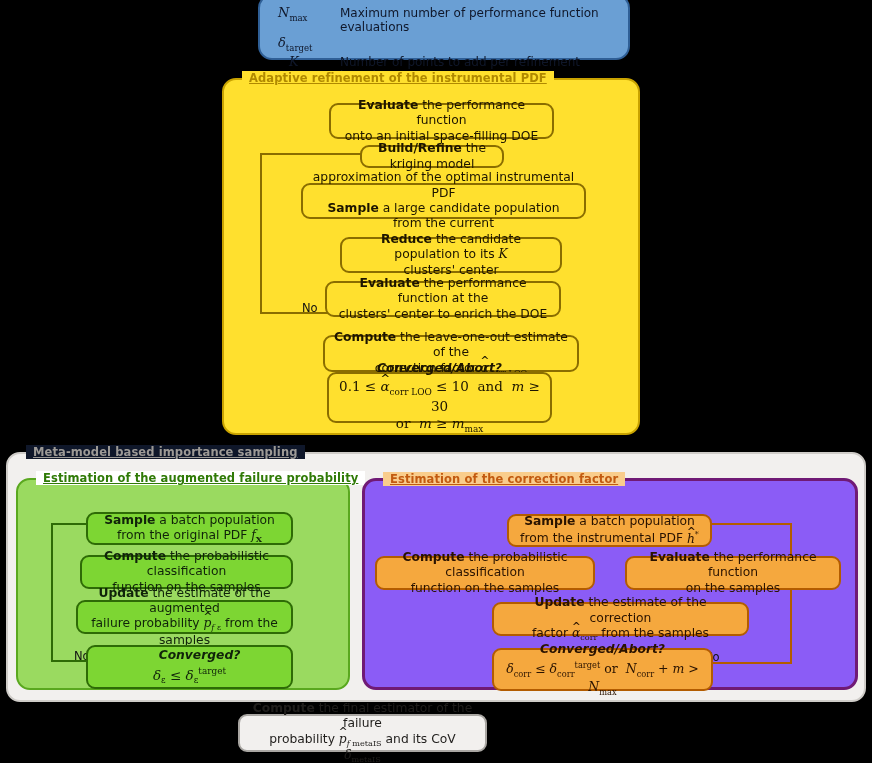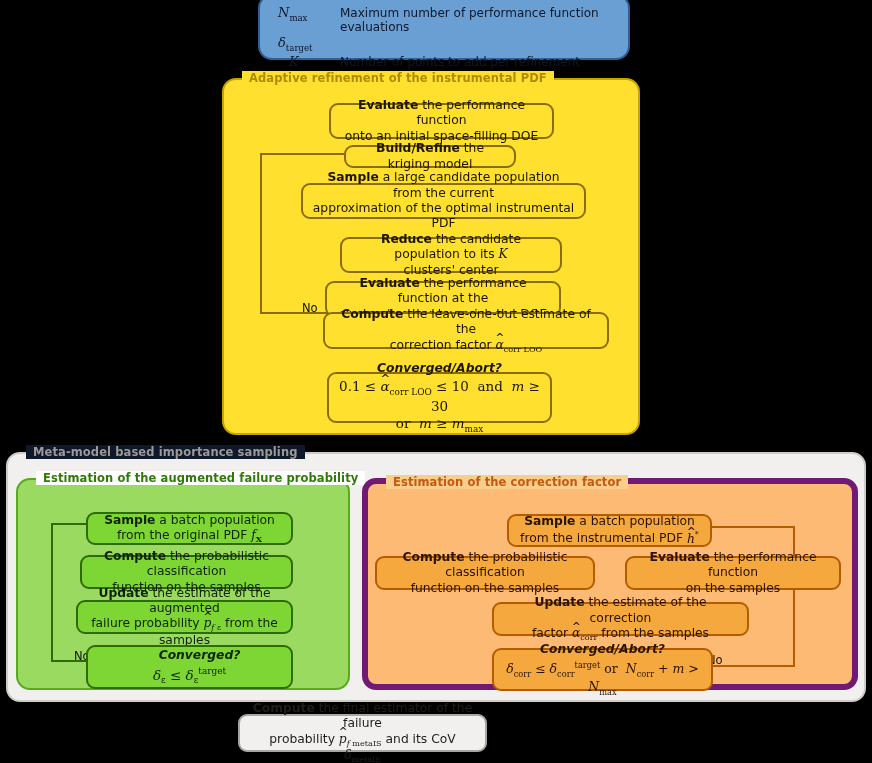--- a/index.html
+++ b/index.html
@@ -41,20 +41,21 @@
      text-align:center; font-size:.85em; font-style:normal; font-weight:600;
   }
 
   
   .group { position:absolute; border-radius:14px; }
   .group > .title {
     position:absolute; top:-9px; left:18px;
     padding:0 7px;
     font-size:11.5px; font-weight:700; white-space:nowrap;
     letter-spacing:0.1px;
+    text-decoration:underline;
   }
 
   
   #g-init { left:258px; top:-6px; width:372px; height:66px;
             background:#6a9fd4; border:2px solid #2f5f96; }
   #g-init > .title { background:#6a9fd4; color:#13355e; }
   .init-table { position:absolute; left:18px; top:9px; right:10px;
                 font-size:12px; color:#0f172a; }
   .init-table .row { display:flex; align-items:baseline; margin-bottom:1px; }
   .init-table .sym { width:62px; flex:0 0 62px; text-align:left;
@@ -73,21 +74,21 @@
   #g-meta > .title { background:#0f172a; color:#9d9a96; }
 
   
   #g-green { left:16px; top:478px; width:334px; height:212px;
              background:#9ada60; border:2px solid #5aa81f; }
   #g-green > .title { background:#ffffff; color:#2f7a06; }
   .gnode { background:#7dd633; border-color:#2e6b06; color:#10230a; }
 
   
   #g-orange { left:362px; top:478px; width:496px; height:212px;
-              background:#fdba74; border:6px solid #701a75; }
+              background:#8b5cf6; border:3px solid #701a75; }
   #g-orange > .title { background:#f9cd8c; color:#c25a10; }
   .onode { background:#f5a83e; border-color:#b35c00; color:#2a1300; }
 
   
   .fnode { background:#f2f0ee; border-color:#a9a6a2; color:#201e1c; }
 
   
   .ln-h, .ln-v { position:absolute; }
   .ln-h { height:2px; }
   .ln-v { width:2px; }
@@ -130,48 +131,48 @@
     <div class="label-no" style="left:78px; top:221px;">No</div>
   </div>
 
   <div class="node ynode" style="left:329px; top:103px; width:225px; height:36px;">
     <span>
       <span class="ln"><b>Evaluate</b><span> the performance function</span></span>
       <span class="ln">onto an initial space-filling DOE</span>
     </span>
   </div>
 
-  <div class="node ynode" style="left:344px; top:145px; width:172px; height:23px;">
+  <div class="node ynode" style="left:360px; top:145px; width:144px; height:23px;">
     <span>
       <span class="ln"><b>Build/Refine</b><span> the kriging model</span></span>
     </span>
   </div>
 
   <div class="node ynode" style="left:301px; top:183px; width:285px; height:36px;">
     <span>
+      <span class="ln">approximation of the optimal instrumental PDF</span>
       <span class="ln"><b>Sample</b><span> a large candidate population from the current</span></span>
-      <span class="ln">approximation of the optimal instrumental PDF</span>
     </span>
   </div>
 
   <div class="node ynode" style="left:330px; top:237px; width:222px; height:36px;margin-left:10px;">
     <span>
       <span class="ln"><b>Reduce</b> the candidate population to its <span class="m">K</span></span>
       <span class="ln">clusters' center</span>
     </span>
   </div>
 
   <div class="node ynode" style="left:325px; top:281px; width:236px; height:36px;">
     <span>
       <span class="ln"><b>Evaluate</b><span> the performance function at the</span></span>
       <span class="ln">clusters' center to enrich the DOE</span>
     </span>
   </div>
 
-  <div class="node ynode" style="left:323px; top:312px; width:286px; height:37px;">
+  <div class="node ynode" style="left:323px; top:335px; width:256px; height:37px;">
     <span>
       <span class="ln"><b>Compute</b><span> the leave-one-out estimate of the</span></span>
       <span class="ln">correction factor <span class="m"><span class="hat">α</span></span><sub>corr LOO</sub></span>
     </span>
   </div>
 
   <div class="node ynode" style="left:327px; top:372px; width:225px; height:51px;">
     <span>
       <span class="ln" style="margin-bottom:2px;"><i class="dec">Converged/Abort?</i></span>
       <span class="ln mrow">0.1 ≤ <span class="v"><span class="hat">α</span></span><sub>corr LOO</sub> ≤ 10&nbsp; and&nbsp; <span class="v">m</span> ≥ 30</span>

